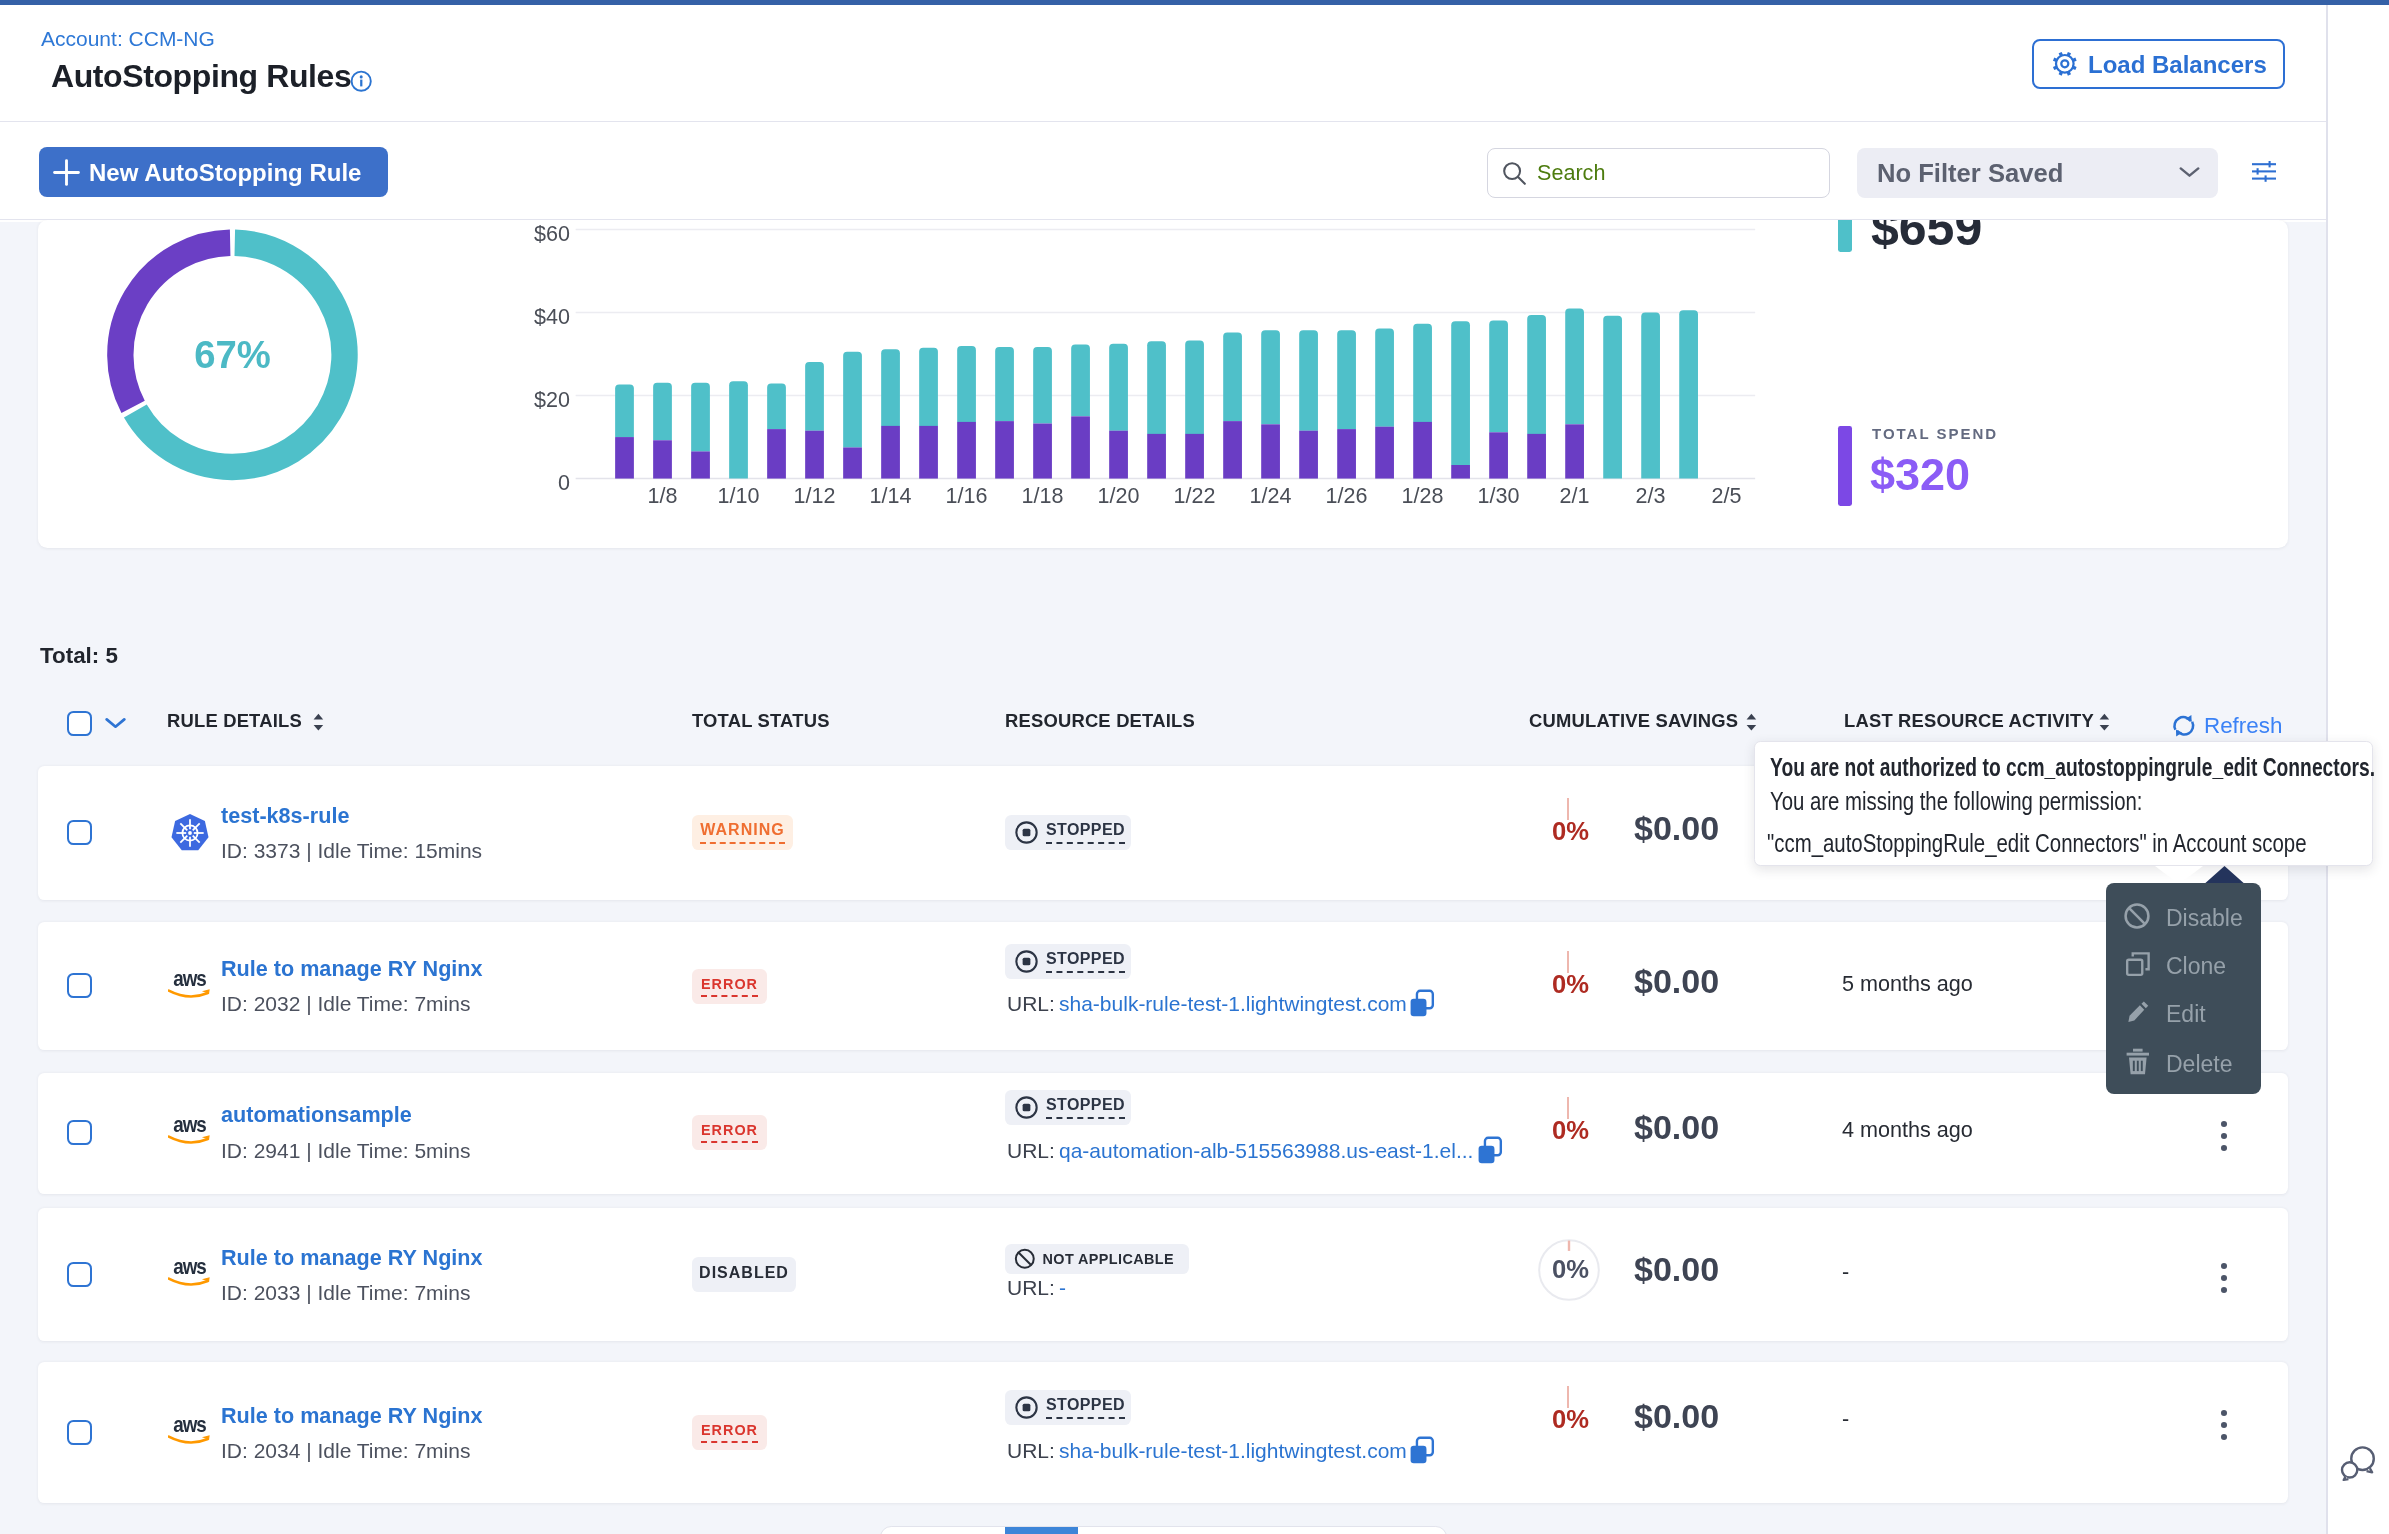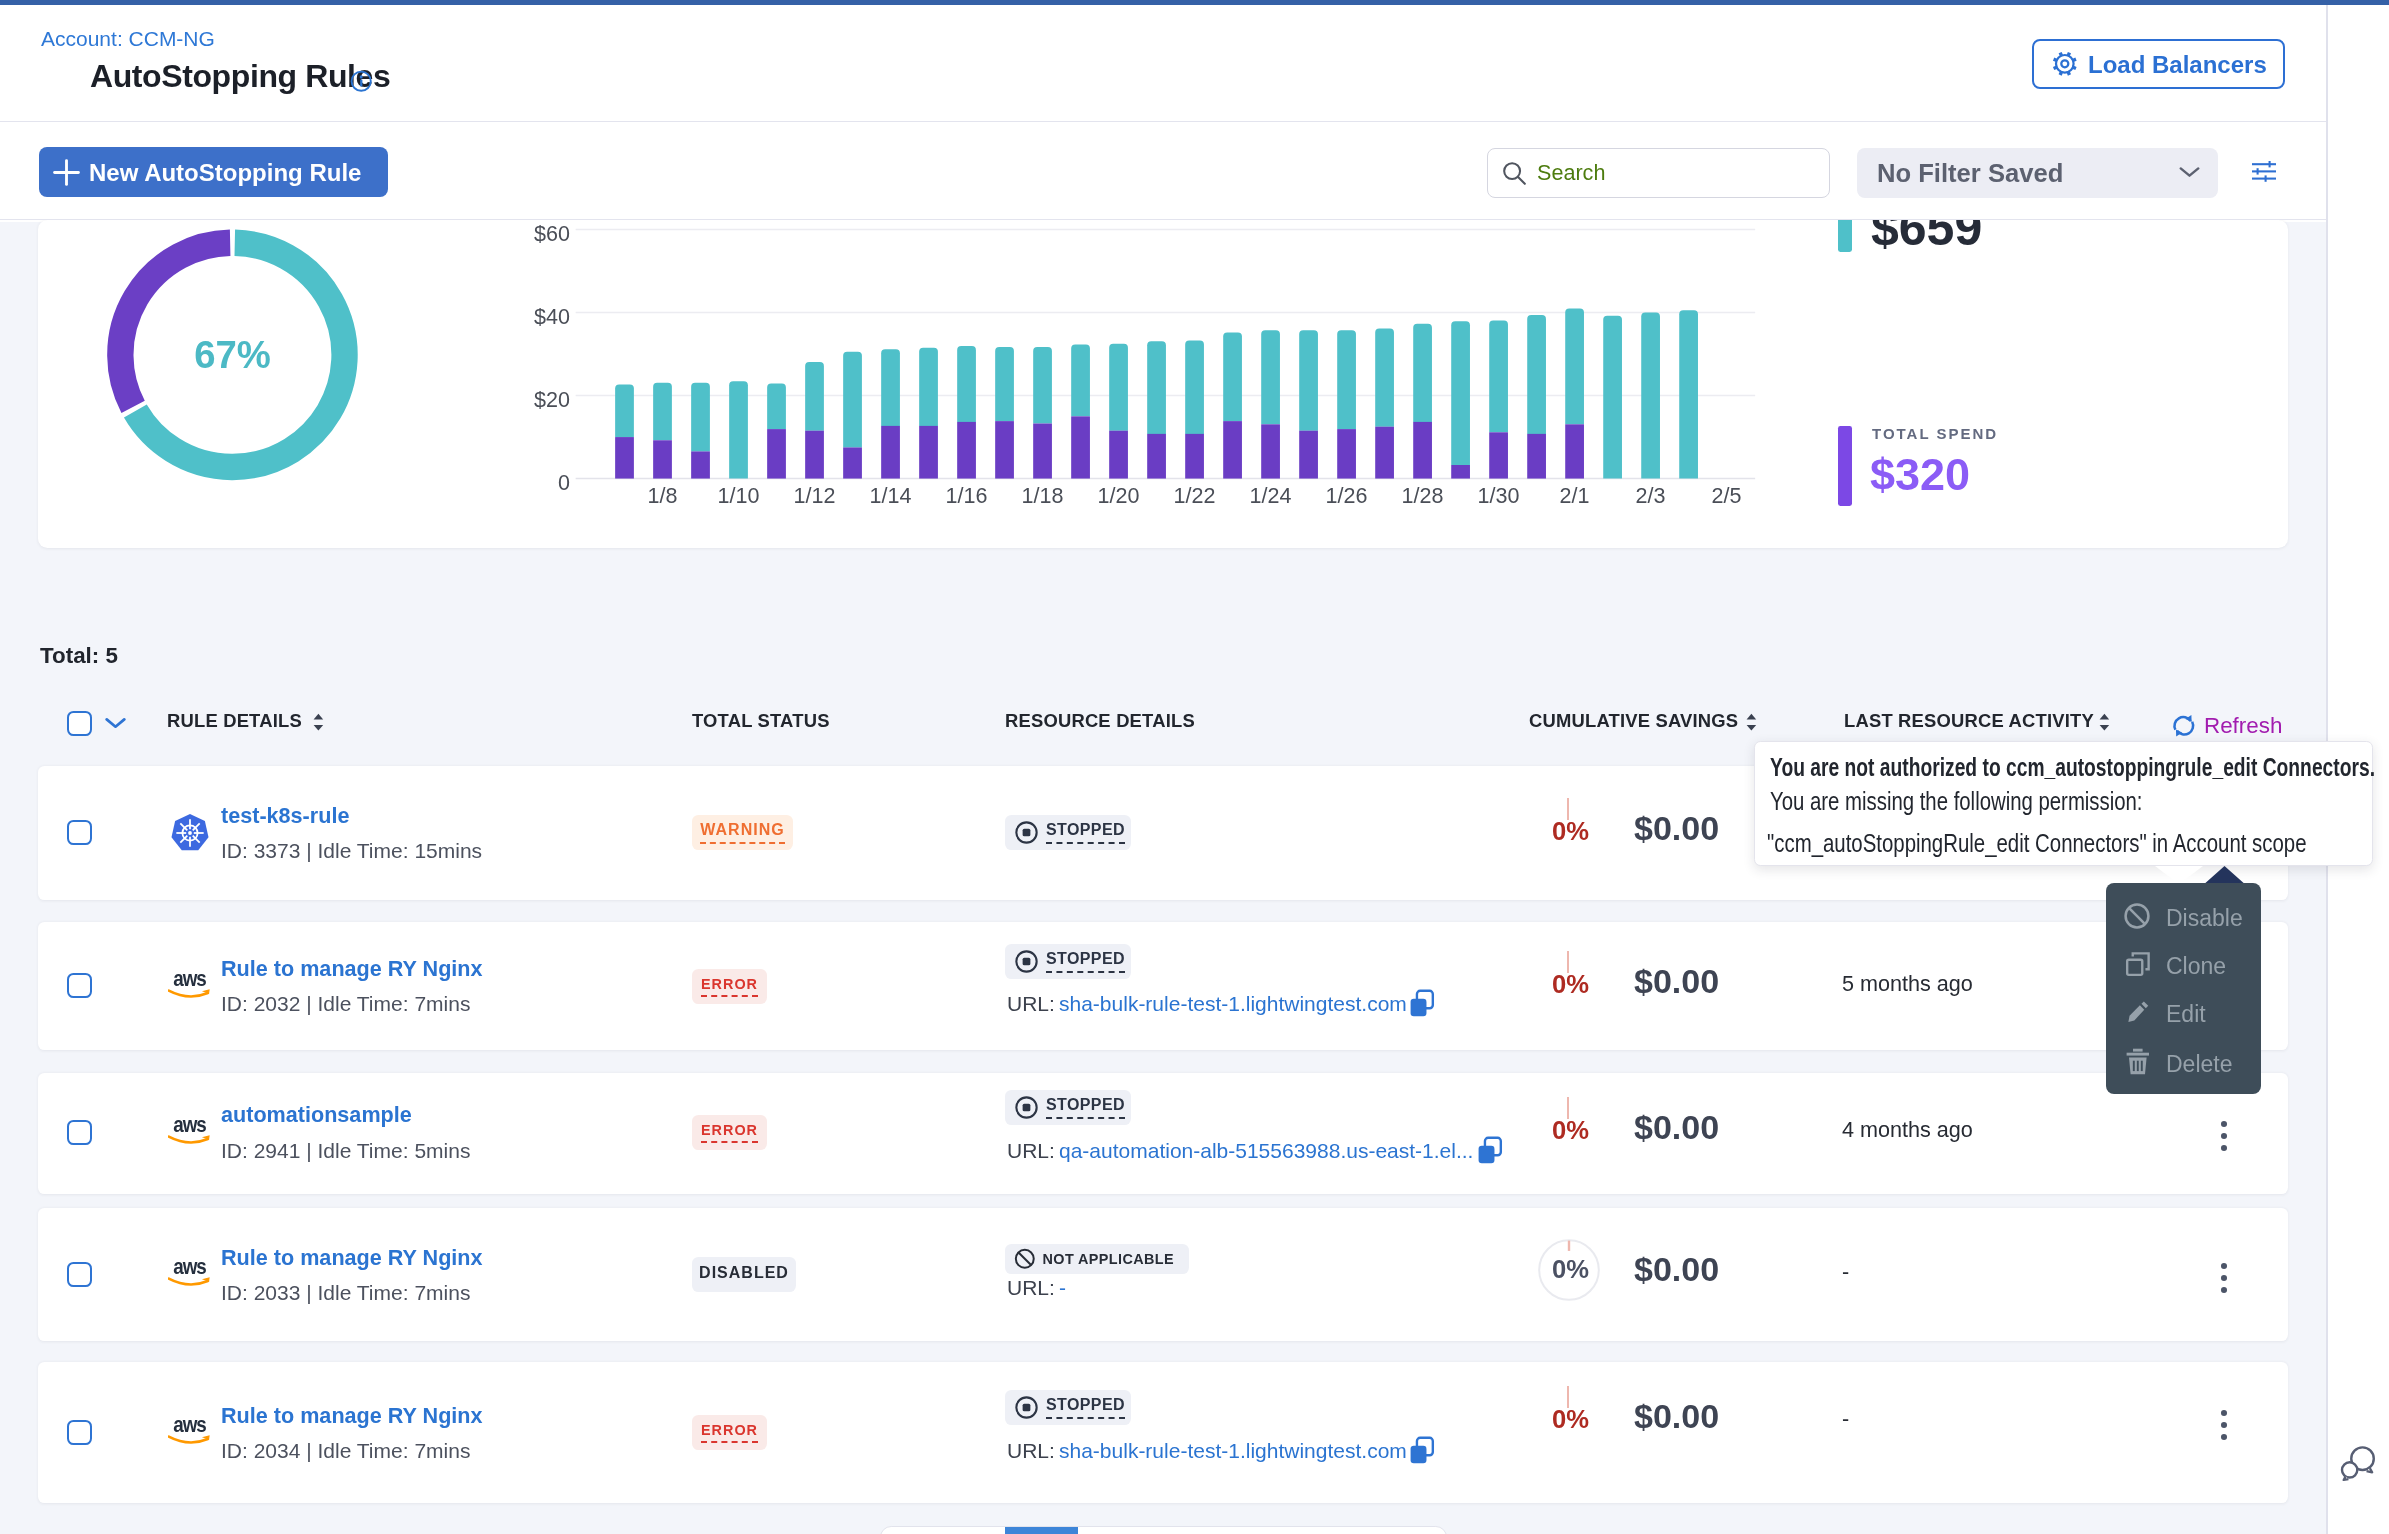--- a/index.html
+++ b/index.html
@@ -110,21 +110,21 @@
     <text x="2019.92" y="355" text-anchor="middle" font-size="27" fill="#4a4e57">2/3</text>
     <text x="2115.16" y="355" text-anchor="middle" font-size="27" fill="#4a4e57">2/5</text>
   </svg>
 <div class="abs" style="left:1838px;top:172px;width:13.6px;height:80px;background:#4fc0c9;border-radius:2.4px;"></div>
 <div class="abs" style="left:1871px;top:203px;font-size:50px;font-weight:bold;color:#262c38;line-height:1;">$659</div>
 <div class="abs" style="left:1838px;top:426px;width:13.6px;height:80px;background:#7c48e5;border-radius:2.4px;"></div>
 <div class="abs" style="left:1872px;top:426px;font-size:15px;font-weight:bold;color:#636a80;letter-spacing:2px;line-height:1;">TOTAL SPEND</div>
 <div class="abs" style="left:1870px;top:452px;font-size:45px;font-weight:bold;color:#8b5cf6;line-height:1;">$320</div>
 <div id="header" class="abs"></div>
 <div class="abs acct" style="left:41px;top:28px;z-index:7;">Account: CCM-NG</div>
-<div class="abs title" style="left:51px;top:60px;z-index:7;margin-left:39px;">AutoStopping Rules</div>
+<div class="abs title" style="left:51px;top:60px;z-index:7;">AutoStopping Rules</div>
 <div class="abs" style="z-index:7;">
     <svg class="abs" style="left:350px;top:70px;" width="22.4" height="22.4" viewBox="0 0 28 28">
       <circle cx="14" cy="14" r="12" fill="none" stroke="#2b74d1" stroke-width="2.4"></circle>
       <rect x="12.7" y="12" width="2.8" height="8.5" fill="#2b74d1"></rect>
       <circle cx="14" cy="8.6" r="1.9" fill="#2b74d1"></circle>
     </svg>
   </div>
 <div class="abs" style="left:2032px;top:39px;width:253px;height:50px;border:2px solid #2d6fd3;border-radius:8px;z-index:7;"></div>
 <div class="abs" style="z-index:7;">
     <svg class="abs" style="left:2052px;top:51px;" width="25.6" height="25.6" viewBox="0 0 32 32">
@@ -196,21 +196,21 @@
 <svg class="abs" style="left:2098px;top:713px;" width="12.8" height="18.4" viewBox="0 0 16 23">
     <path d="M 8 1 L 14 8 L 2 8 Z" fill="#3a4150"></path>
     <path d="M 8 22 L 2 15 L 14 15 Z" fill="#3a4150"></path>
   </svg>
 <svg class="abs" style="left:2171px;top:713px;" width="25.6" height="25.6" viewBox="0 0 32 32">
     <path d="M 5.5 21 A 11 11 0 0 1 24.5 10" fill="none" stroke="#2b72d4" stroke-width="3.2"></path>
     <path d="M 26.5 11 A 11 11 0 0 1 7.5 22" fill="none" stroke="#2b72d4" stroke-width="3.2"></path>
     <path d="M 25.5 2.5 L 25.8 11.2 L 18 7.5 Z" fill="#2b72d4"></path>
     <path d="M 6.5 29.5 L 6.2 20.8 L 14 24.5 Z" fill="#2b72d4"></path>
   </svg>
-<div class="abs" style="left:2204px;top:715px;font-size:22.4px;color:#a21caf;line-height:1;">Refresh</div>
+<div class="abs" style="left:2204px;top:715px;font-size:22.4px;color:#3b82f6;line-height:1;">Refresh</div>
 <div class="abs card" style="left:38px;top:766px;width:2250px;height:134px;border-radius:6.4px;"></div>
 <div class="abs" style="left:67px;top:820px;width:25px;height:25px;border:2px solid #2e74d3;border-radius:6.4px;"></div>
 <svg class="abs" style="left:171px;top:814px;" width="38" height="38" viewBox="0 0 47 47">
     <polygon points="23.5,0.0 41.9,8.8 46.4,28.7 33.7,44.7 13.3,44.7 0.6,28.7 5.1,8.8" fill="#3c69e0"></polygon>
     <circle cx="23.5" cy="23.5" r="9.4" fill="none" stroke="#fff" stroke-width="2.2"></circle>
     <line x1="28.2" y1="23.5" x2="40.4" y2="23.5" stroke="#fff" stroke-width="2.2"></line>
     <line x1="26.8" y1="26.8" x2="35.5" y2="35.5" stroke="#fff" stroke-width="2.2"></line>
     <line x1="23.5" y1="28.2" x2="23.5" y2="40.4" stroke="#fff" stroke-width="2.2"></line>
     <line x1="20.2" y1="26.8" x2="11.5" y2="35.5" stroke="#fff" stroke-width="2.2"></line>
     <line x1="18.8" y1="23.5" x2="6.6" y2="23.5" stroke="#fff" stroke-width="2.2"></line>

